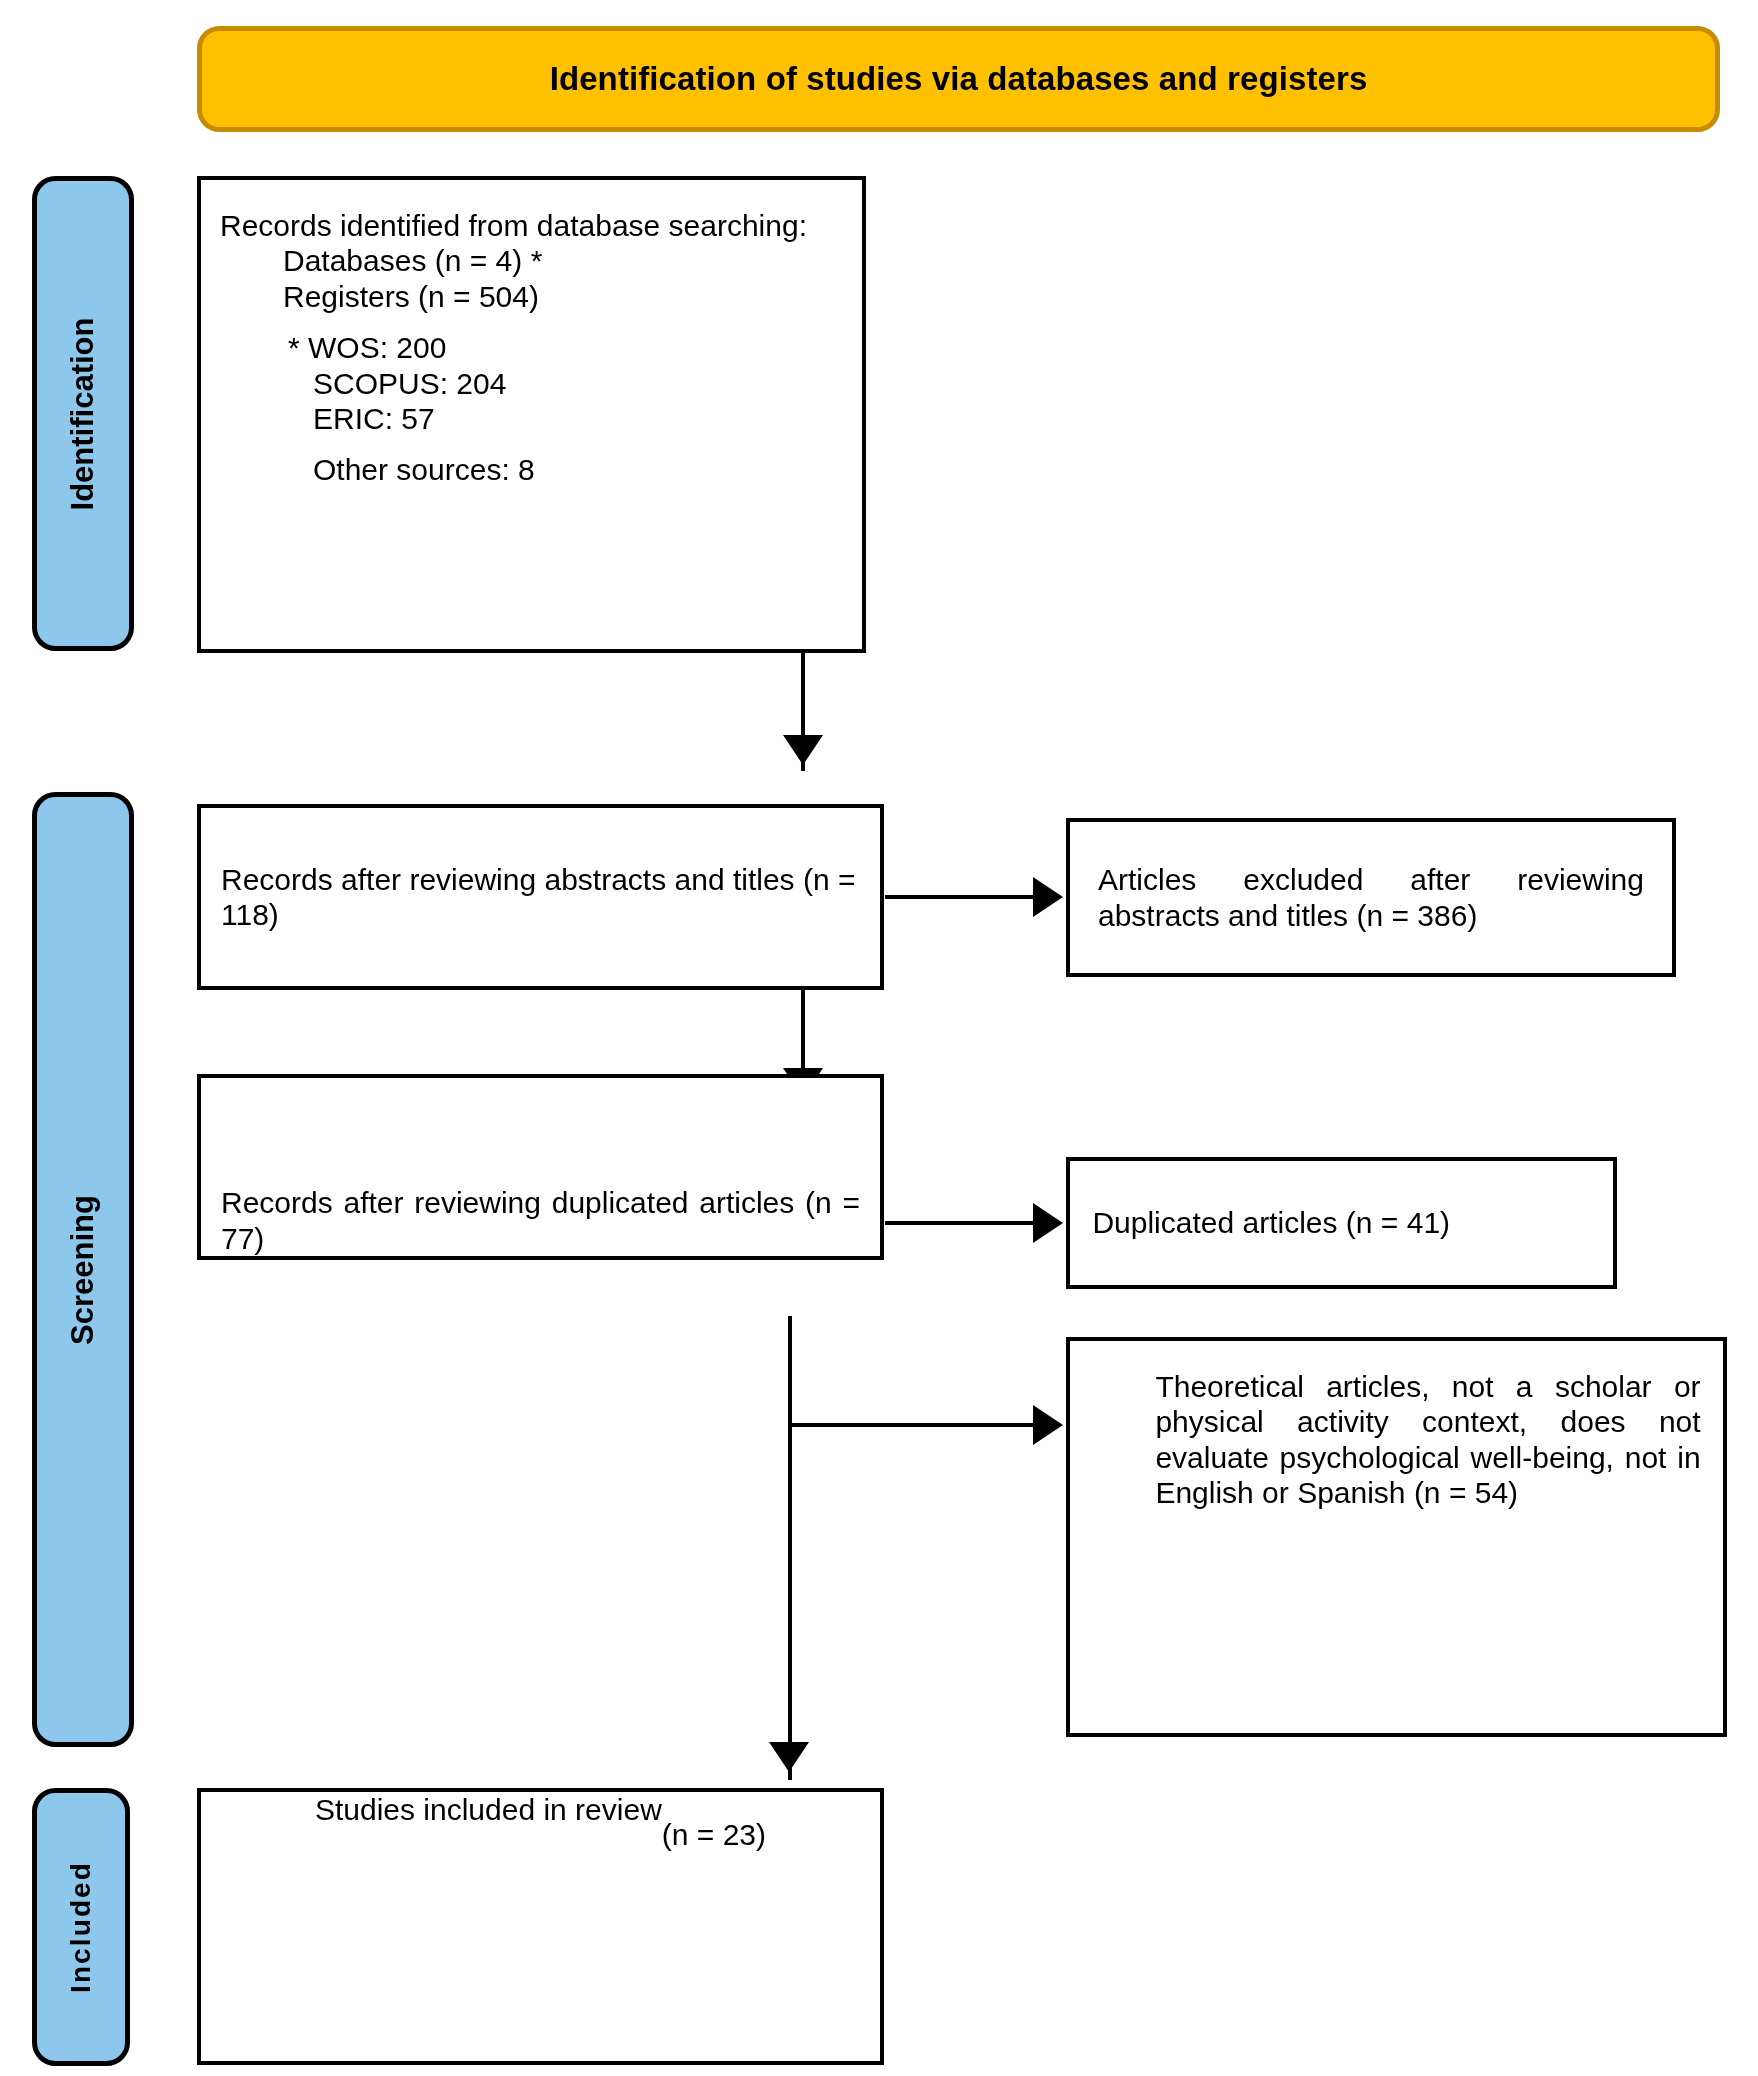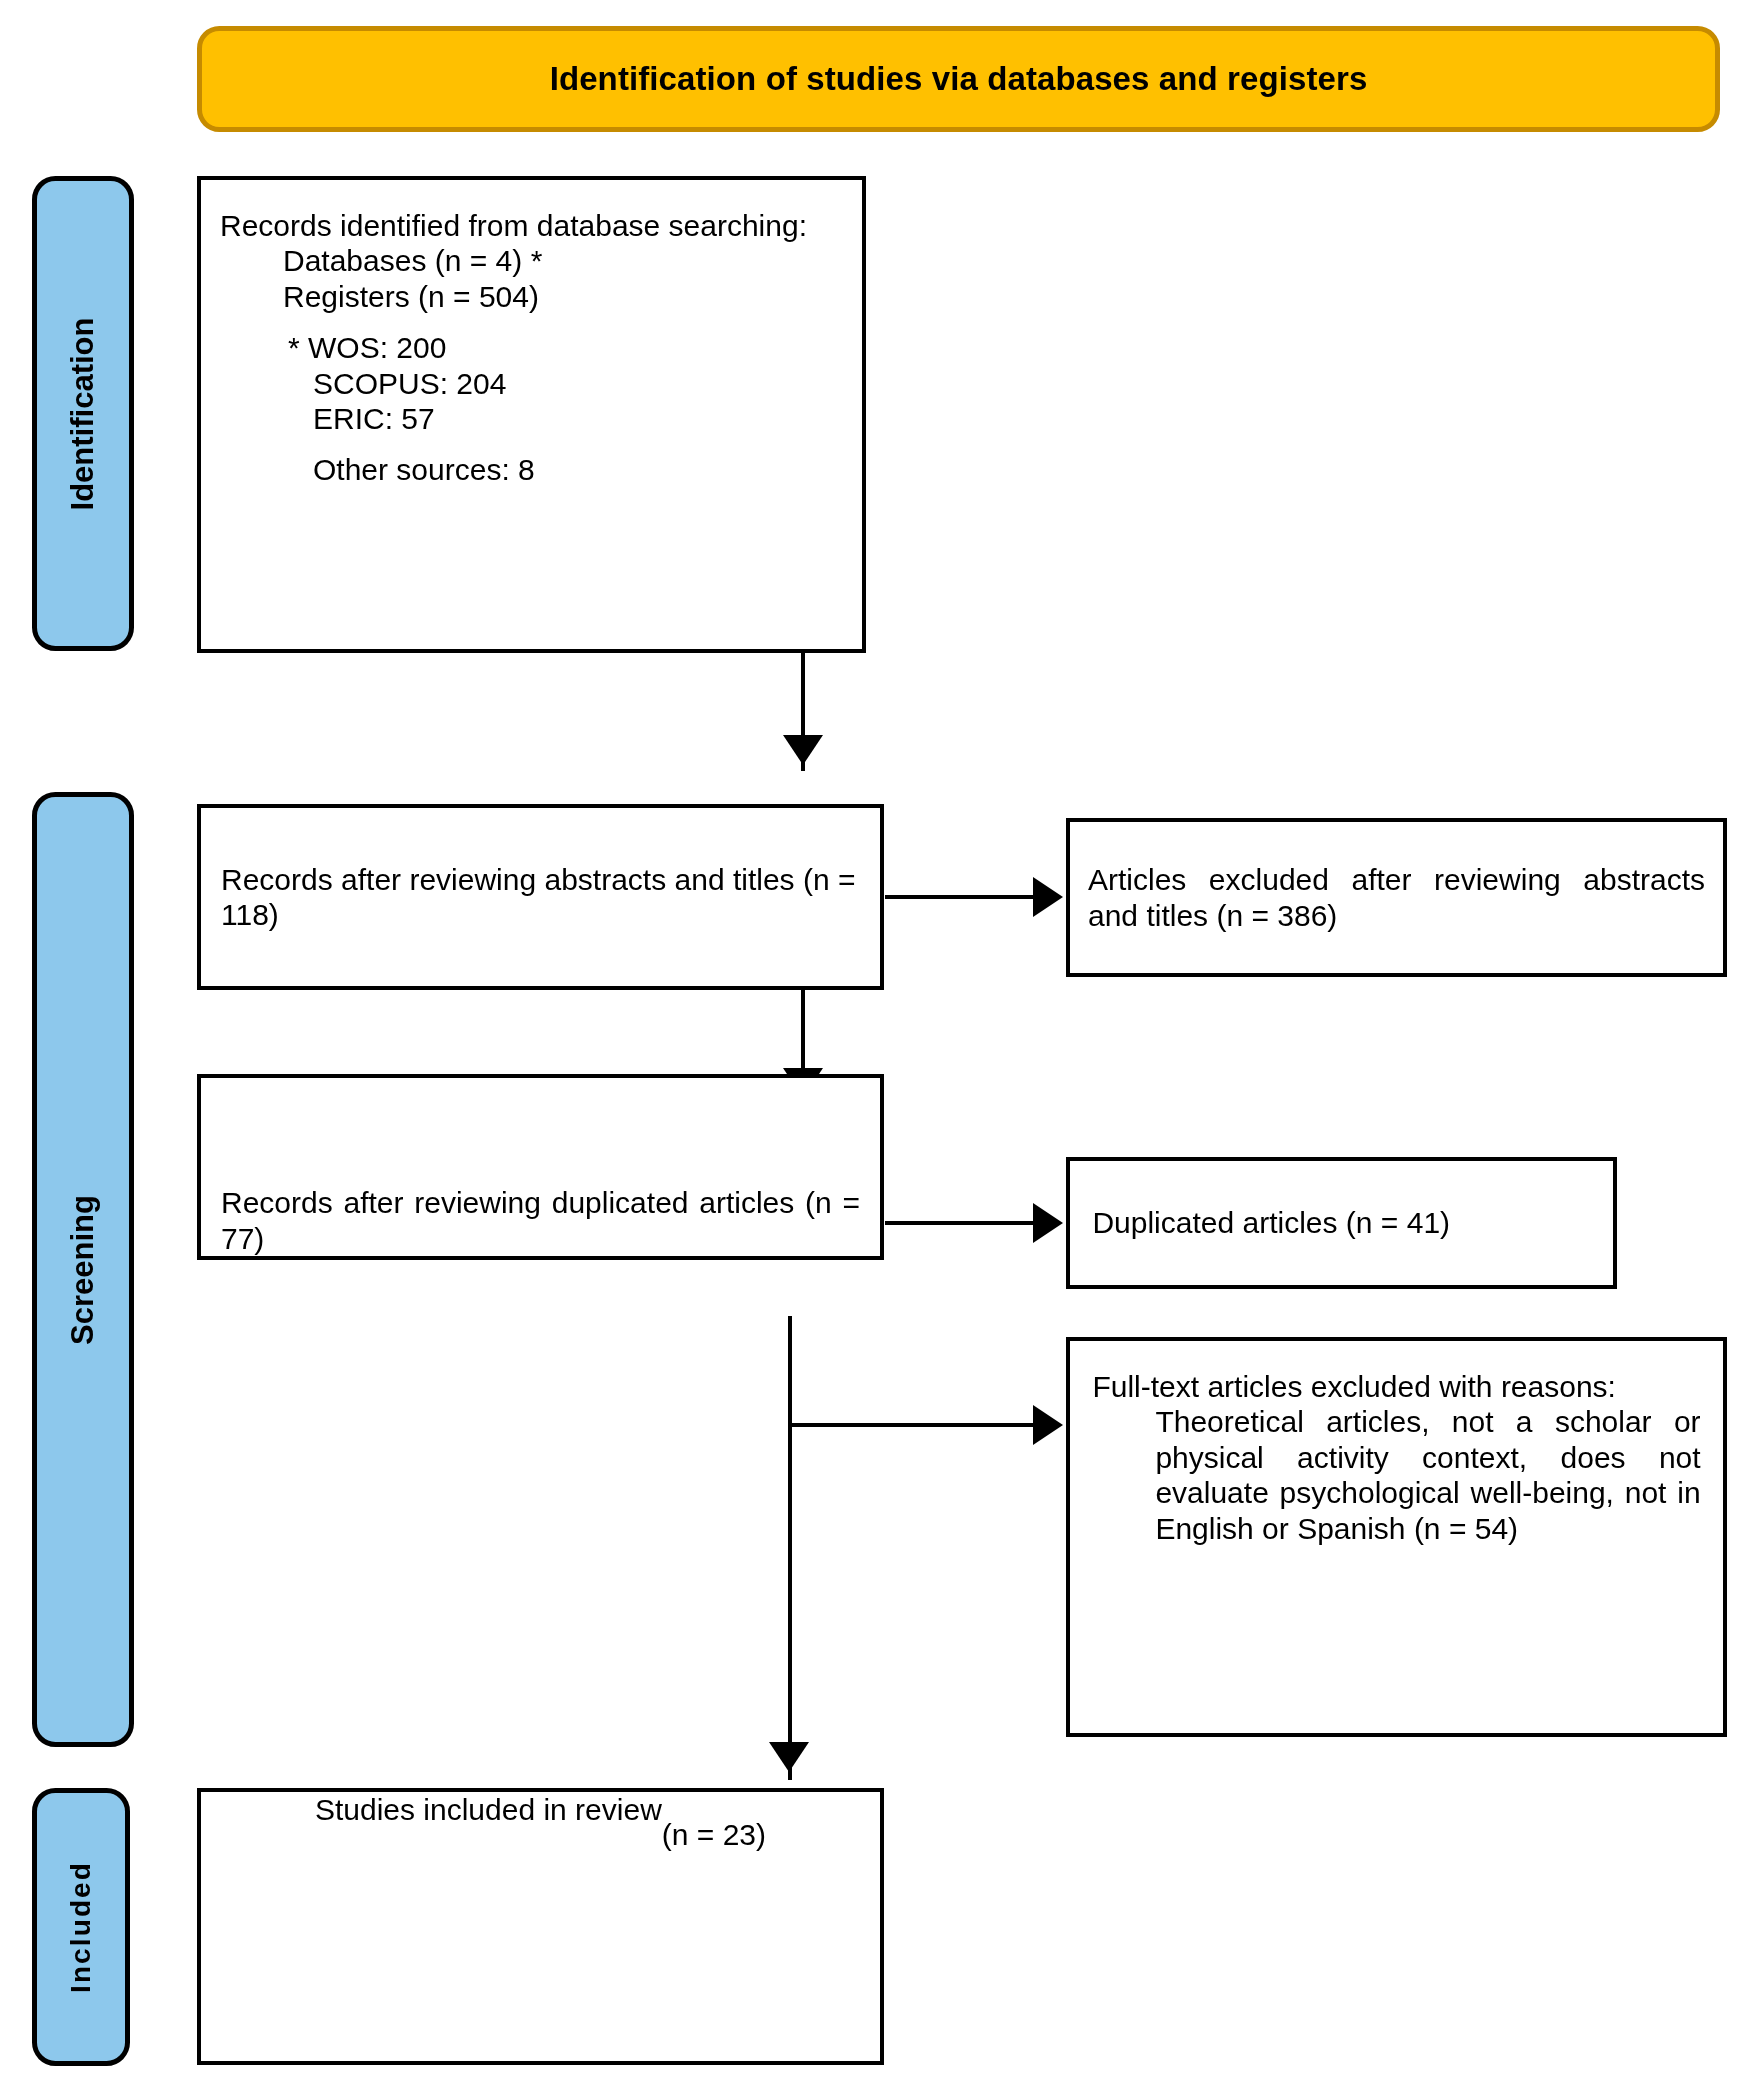--- a/index.html
+++ b/index.html
@@ -84,22 +84,22 @@
 
   #box-identified {
     left: 197px; top: 176px; width: 669px; height: 477px;
     padding: 28px 19px 0 19px;
   }
   #box-after-abstracts {
     left: 197px; top: 804px; width: 687px; height: 186px;
     display: flex; align-items: center; padding: 0 20px;
   }
   #box-excluded-abstracts {
-    left: 1066px; top: 818px; width: 661px; height: 159px;
-    display: flex; align-items: center; padding: 0 18px;
+    left: 1066px; top: 818px; width: 610px; height: 159px;
+    display: flex; align-items: center; padding: 0 28px;
   }
   #box-after-duplicates {
     left: 197px; top: 1074px; width: 687px; height: 186px;
     display: flex; align-items: flex-end; padding: 0 20px;
   }
   #box-duplicated {
     left: 1066px; top: 1157px; width: 551px; height: 132px;
     display: flex; align-items: center; padding: 0 22.4px;
   }
   #box-fulltext-excluded {
@@ -220,21 +220,20 @@
     <div class="box-text">Duplicated articles (n = 41)</div>
   </div>
 
   <div class="vline" id="conn5-v"></div>
   <div class="arrow-down" id="conn5-head"></div>
 
   <div class="hline" id="conn6-h"></div>
   <div class="arrow-right" id="conn6-head"></div>
 
   <div class="box" id="box-fulltext-excluded">
-    <div class="box-text just">Full-text articles excluded with reasons:</div>
     <div class="box-text just indent-1">Theoretical articles, not a scholar or physical activity context, does not evaluate psychological well-being, not in English or Spanish (n = 54)</div>
   </div>
 
   <div class="box" id="box-included-studies">
     <div class="box-text">Studies included in review</div>
     <div class="box-text line2">(n = 23)</div>
   </div>
 
 </div>
 

